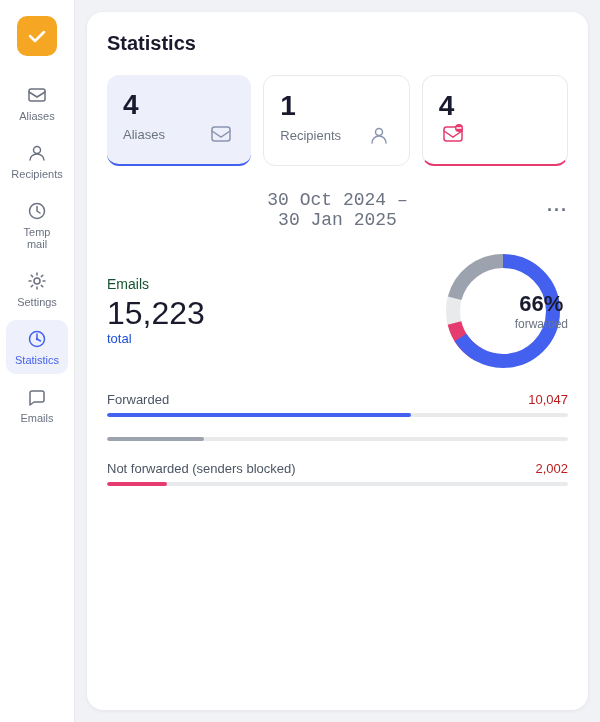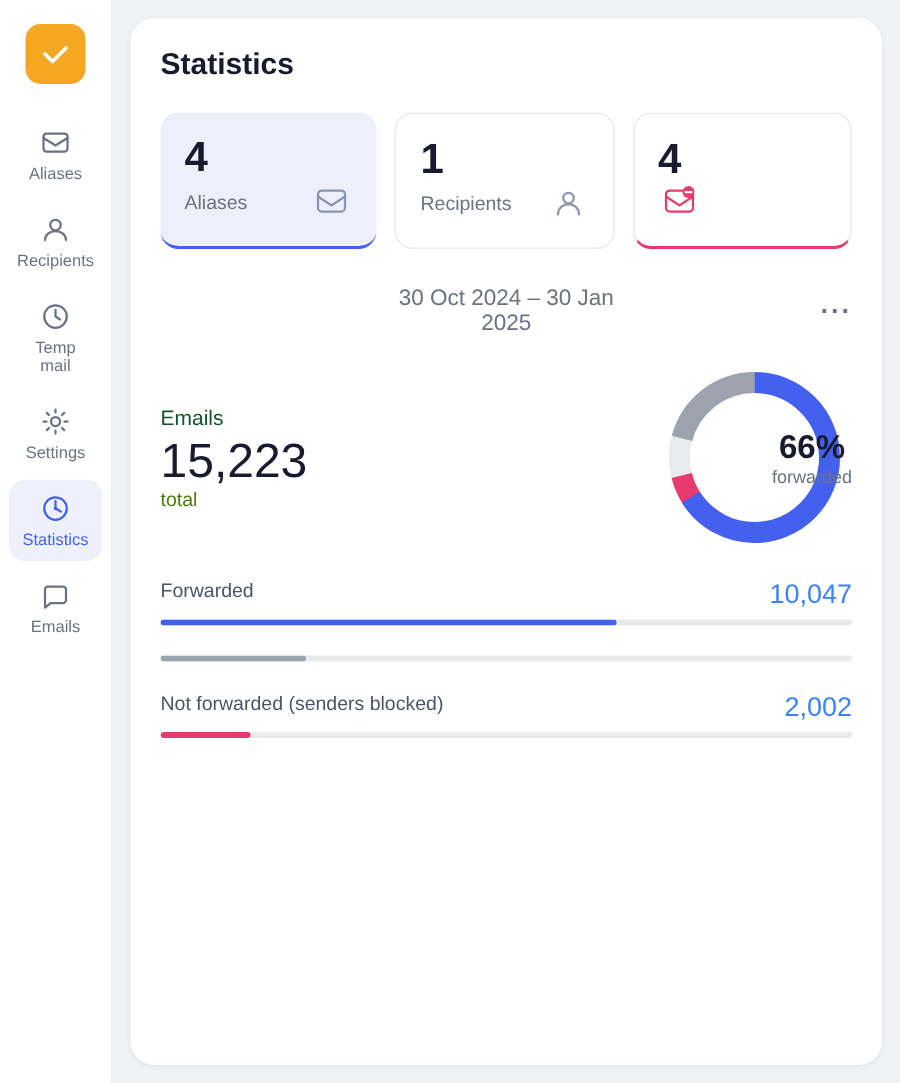--- a/index.html
+++ b/index.html
@@ -140,24 +140,25 @@
     .stat-card:nth-child(3) .stat-card-icon { color: #e63b6f; }
 
     
     .date-range-bar {
       display: flex;
       align-items: center;
       justify-content: space-between;
       margin-bottom: 16px;
     }
     .date-range-text {
-      font-size: 15px;
+      font-size: 18px;
       color: #6b7280;
       text-align: center;
       flex: 1;
+      font-family: Liberation Mono, monospace;
     }
     .more-btn {
       cursor: pointer;
       font-size: 18px;
       color: #6b7280;
       font-weight: 700;
       letter-spacing: 1px;
     }
 
     
@@ -174,21 +175,21 @@
       margin-bottom: 4px;
     }
     .emails-count {
       font-size: 32px;
       font-weight: 400;
       color: #1a1a2e;
       line-height: 1.1;
     }
     .emails-total-label {
       font-size: 13px;
-      color: #4d7c0f;
+      color: #1d4ed8;
     }
 
     
     .donut-wrap {
       width: 130px;
       height: 130px;
       position: relative;
       display: flex;
       align-items: center;
       justify-content: flex-end;
@@ -219,22 +220,22 @@
     .progress-top {
       display: flex;
       justify-content: space-between;
       margin-bottom: 6px;
     }
     .progress-label {
       font-size: 13px;
       color: #4b5563;
     }
     .progress-value {
-      font-size: 18px;
-      color: #3b82f6;
+      font-size: 13px;
+      color: #b91c1c;
       font-weight: 500;
     }
     .progress-bar-bg {
       height: 4px;
       background: #e8eaec;
       border-radius: 2px;
       overflow: hidden;
     }
     .progress-bar-fill {
       height: 100%;

